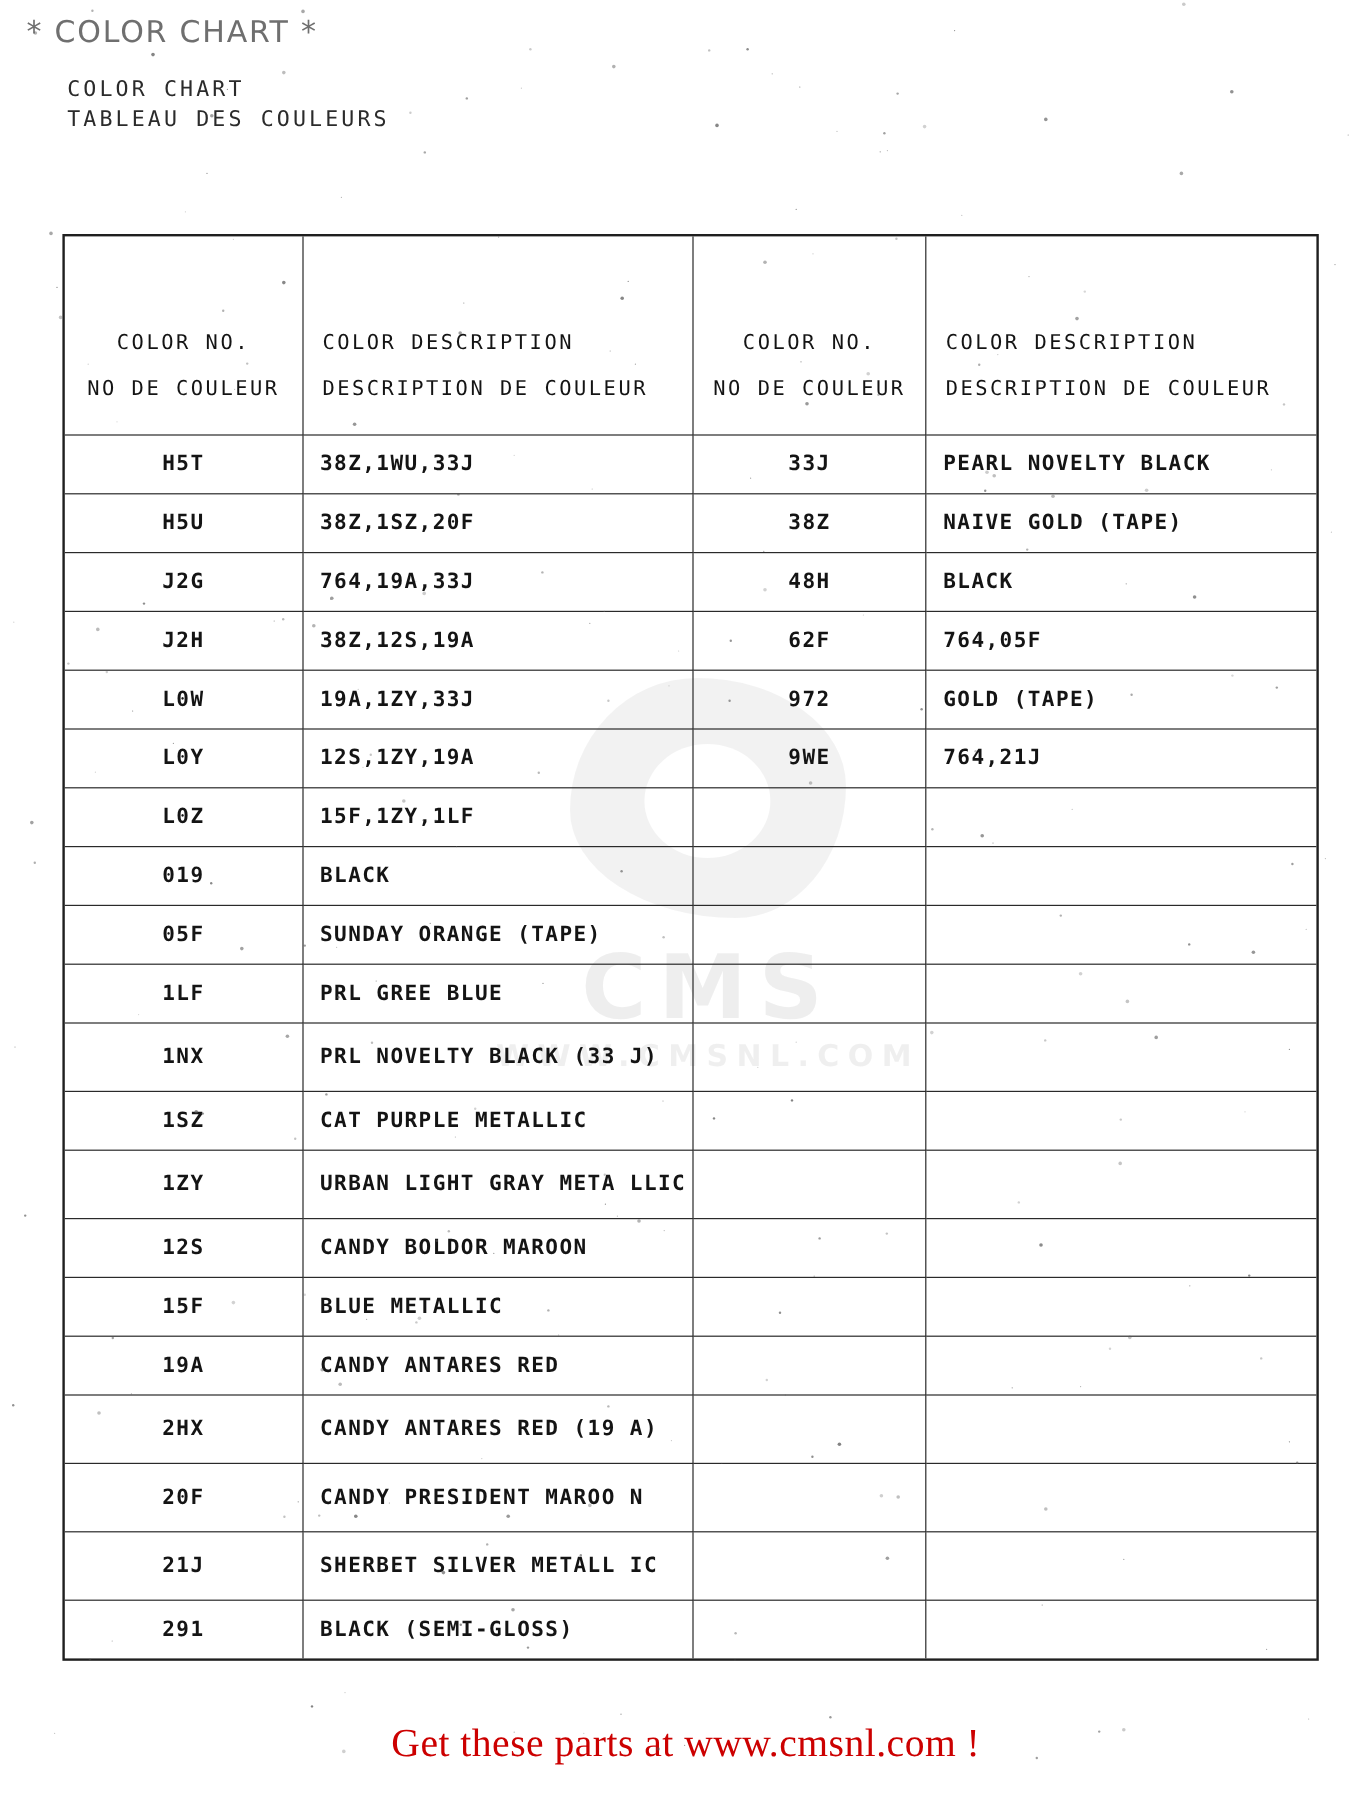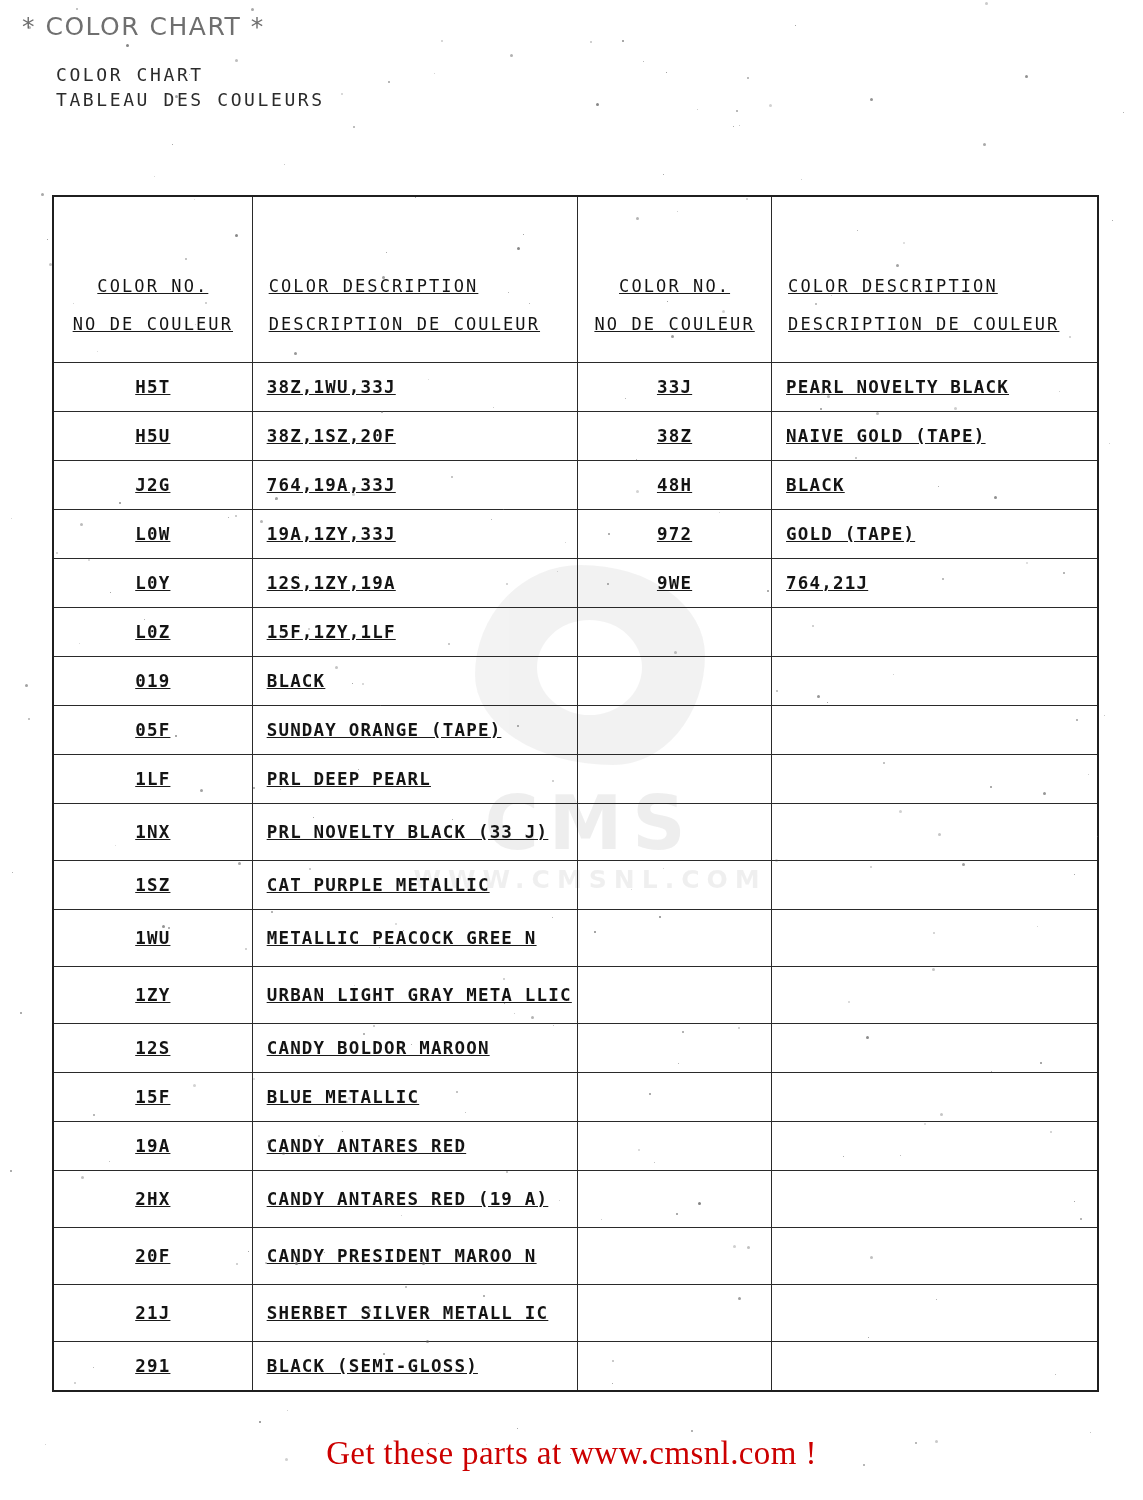--- a/index.html
+++ b/index.html
@@ -109,21 +109,20 @@
     left: 52px;
     top: 195px;
     width: 1043px;
     border: 2px solid #1f1f1f;
     background: transparent;
   }
   table.color-chart {
     width: 100%;
     border-collapse: collapse;
     table-layout: fixed;
-    text-decoration: underline;
   }
   table.color-chart col.c1 { width: 19.0%; }
   table.color-chart col.c2 { width: 31.2%; }
   table.color-chart col.c3 { width: 18.6%; }
   table.color-chart col.c4 { width: 31.2%; }
 
   table.color-chart td {
     border-right: 1.5px solid #2a2a2a;
     border-bottom: 1.5px solid #2a2a2a;
     padding: 0;
@@ -235,20 +234,26 @@
           <td class="cell-no">38Z</td>
           <td class="cell-desc">NAIVE GOLD (TAPE)</td>
         </tr>
         <tr class="rowline">
           <td class="cell-no">J2G</td>
           <td class="cell-desc">764,19A,33J</td>
           <td class="cell-no">48H</td>
           <td class="cell-desc">BLACK</td>
         </tr>
         <tr class="rowline">
+          <td class="cell-no">J2H</td>
+          <td class="cell-desc">38Z,12S,19A</td>
+          <td class="cell-no">62F</td>
+          <td class="cell-desc">764,05F</td>
+        </tr>
+        <tr class="rowline">
           <td class="cell-no">L0W</td>
           <td class="cell-desc">19A,1ZY,33J</td>
           <td class="cell-no">972</td>
           <td class="cell-desc">GOLD (TAPE)</td>
         </tr>
         <tr class="rowline">
           <td class="cell-no">L0Y</td>
           <td class="cell-desc">12S,1ZY,19A</td>
           <td class="cell-no">9WE</td>
           <td class="cell-desc">764,21J</td>
@@ -266,39 +271,33 @@
           <td class="cell-desc"></td>
         </tr>
         <tr class="rowline">
           <td class="cell-no">05F</td>
           <td class="cell-desc">SUNDAY ORANGE (TAPE)</td>
           <td class="cell-no"></td>
           <td class="cell-desc"></td>
         </tr>
         <tr class="rowline">
           <td class="cell-no">1LF</td>
-          <td class="cell-desc">PRL DEEP PEARL</td>
+          <td class="cell-desc">PRL GREE BLUE</td>
           <td class="cell-no"></td>
           <td class="cell-desc"></td>
         </tr>
         <tr class="rowline tall">
           <td class="cell-no">1NX</td>
           <td class="cell-desc">PRL NOVELTY BLACK (33 J)</td>
           <td class="cell-no"></td>
           <td class="cell-desc"></td>
         </tr>
         <tr class="rowline">
           <td class="cell-no">1SZ</td>
           <td class="cell-desc">CAT PURPLE METALLIC</td>
-          <td class="cell-no"></td>
-          <td class="cell-desc"></td>
-        </tr>
-        <tr class="rowline tall">
-          <td class="cell-no">1WU</td>
-          <td class="cell-desc">METALLIC PEACOCK GREE N</td>
           <td class="cell-no"></td>
           <td class="cell-desc"></td>
         </tr>
         <tr class="rowline tall">
           <td class="cell-no">1ZY</td>
           <td class="cell-desc">URBAN LIGHT GRAY META LLIC</td>
           <td class="cell-no"></td>
           <td class="cell-desc"></td>
         </tr>
         <tr class="rowline">

